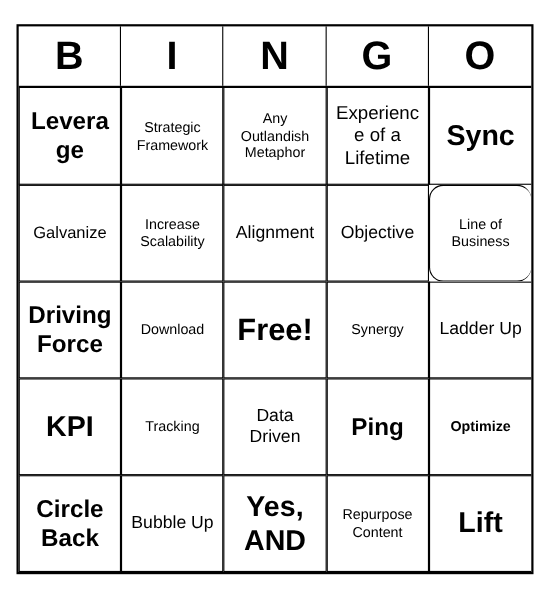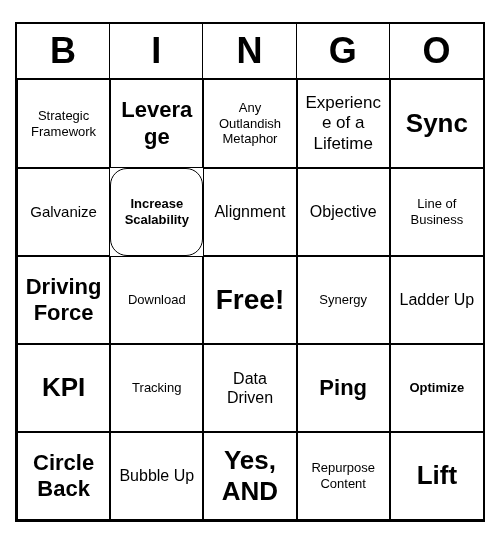--- a/index.html
+++ b/index.html
@@ -60,30 +60,30 @@
 
 <div class="bingo-card">
   <div class="bingo-header">
   <div class="bingo-letter">B</div>
       <div class="bingo-letter">I</div>
       <div class="bingo-letter">N</div>
       <div class="bingo-letter">G</div>
       <div class="bingo-letter">O</div>
     </div>
   <div class="bingo-grid">
-  <div class="bingo-cell" style="font-size: 13px; font-weight: normal;">Strategic Framework</div>
-      <div class="bingo-cell" style="font-size: 22px; font-weight: bold;">Leverage</div>
+  <div class="bingo-cell" style="font-size: 22px; font-weight: bold;">Leverage</div>
+      <div class="bingo-cell" style="font-size: 13px; font-weight: normal;">Strategic Framework</div>
       <div class="bingo-cell" style="font-size: 13px; font-weight: normal;">Any Outlandish Metaphor</div>
       <div class="bingo-cell" style="font-size: 17px; font-weight: normal;">Experience of a Lifetime</div>
       <div class="bingo-cell" style="font-size: 26px; font-weight: bold;">Sync</div>
       <div class="bingo-cell" style="font-size: 15px; font-weight: normal;">Galvanize</div>
-      <div class="bingo-cell" style="font-size: 13px; font-weight: bold; border-radius: 17px;">Increase Scalability</div>
+      <div class="bingo-cell" style="font-size: 13px; font-weight: normal;">Increase Scalability</div>
       <div class="bingo-cell" style="font-size: 16px; font-weight: normal;">Alignment</div>
       <div class="bingo-cell" style="font-size: 16px; font-weight: normal;">Objective</div>
-      <div class="bingo-cell" style="font-size: 13px; font-weight: normal;">Line of Business</div>
+      <div class="bingo-cell" style="font-size: 13px; font-weight: normal; border-radius: 13px;">Line of Business</div>
       <div class="bingo-cell" style="font-size: 22px; font-weight: bold;">Driving Force</div>
       <div class="bingo-cell" style="font-size: 13px; font-weight: normal;">Download</div>
       <div class="bingo-cell" style="font-size: 28px; font-weight: bold;">Free!</div>
       <div class="bingo-cell" style="font-size: 13px; font-weight: normal;">Synergy</div>
       <div class="bingo-cell" style="font-size: 16px; font-weight: normal;">Ladder Up</div>
       <div class="bingo-cell" style="font-size: 26px; font-weight: bold;">KPI</div>
       <div class="bingo-cell" style="font-size: 13px; font-weight: normal;">Tracking</div>
       <div class="bingo-cell" style="font-size: 16px; font-weight: normal;">Data Driven</div>
       <div class="bingo-cell" style="font-size: 22px; font-weight: bold;">Ping</div>
       <div class="bingo-cell" style="font-size: 13px; font-weight: bold;">Optimize</div>

